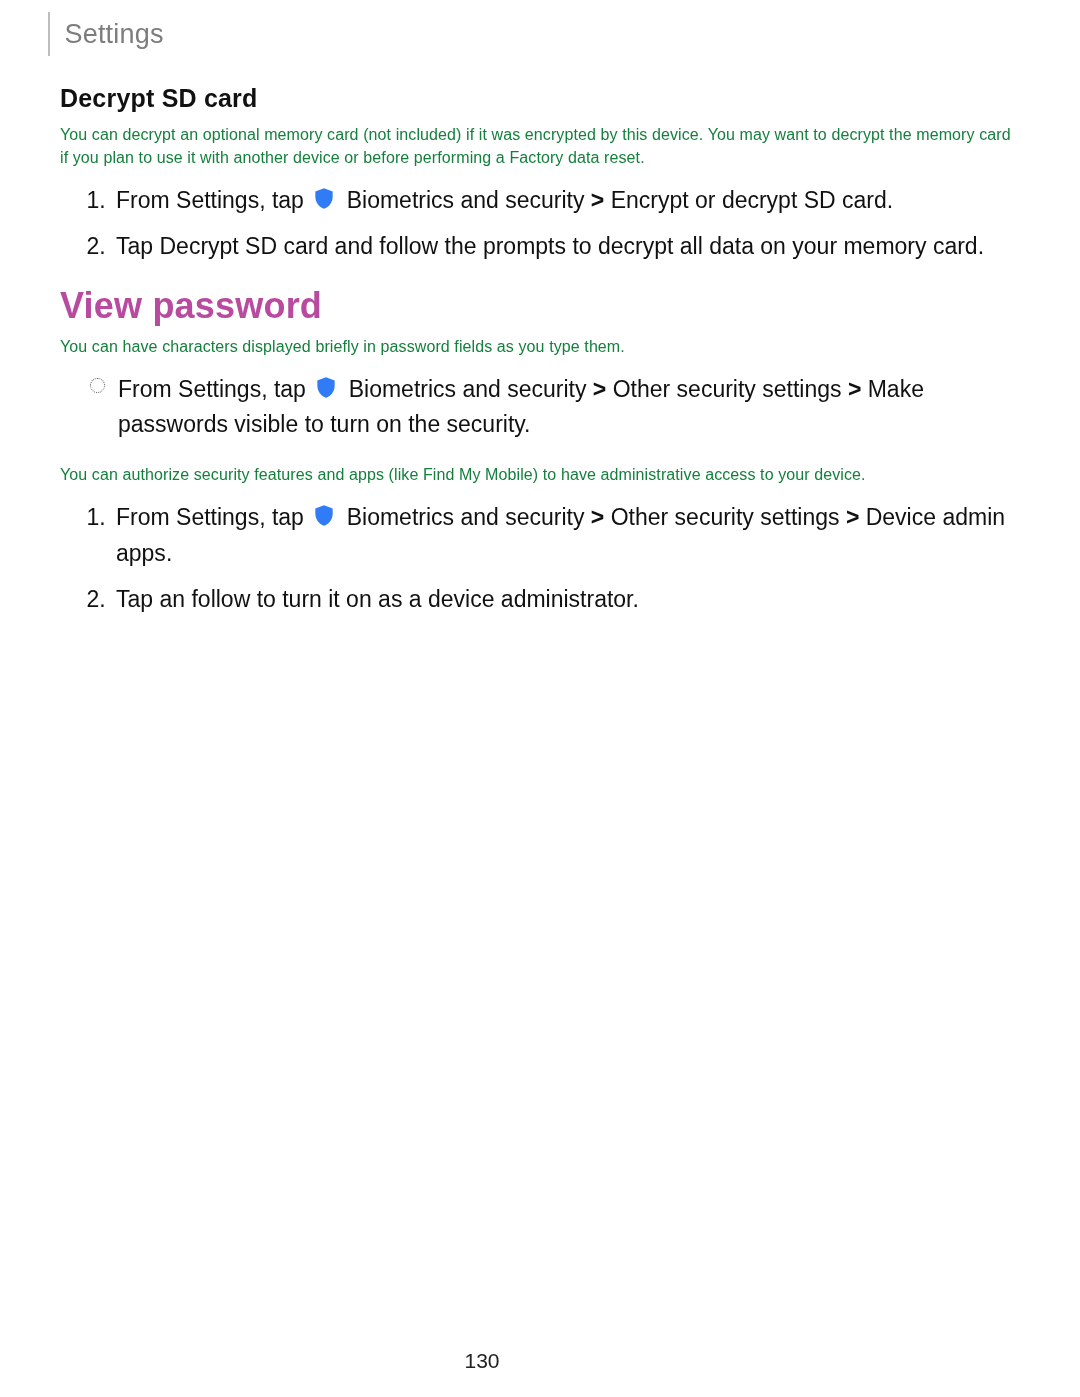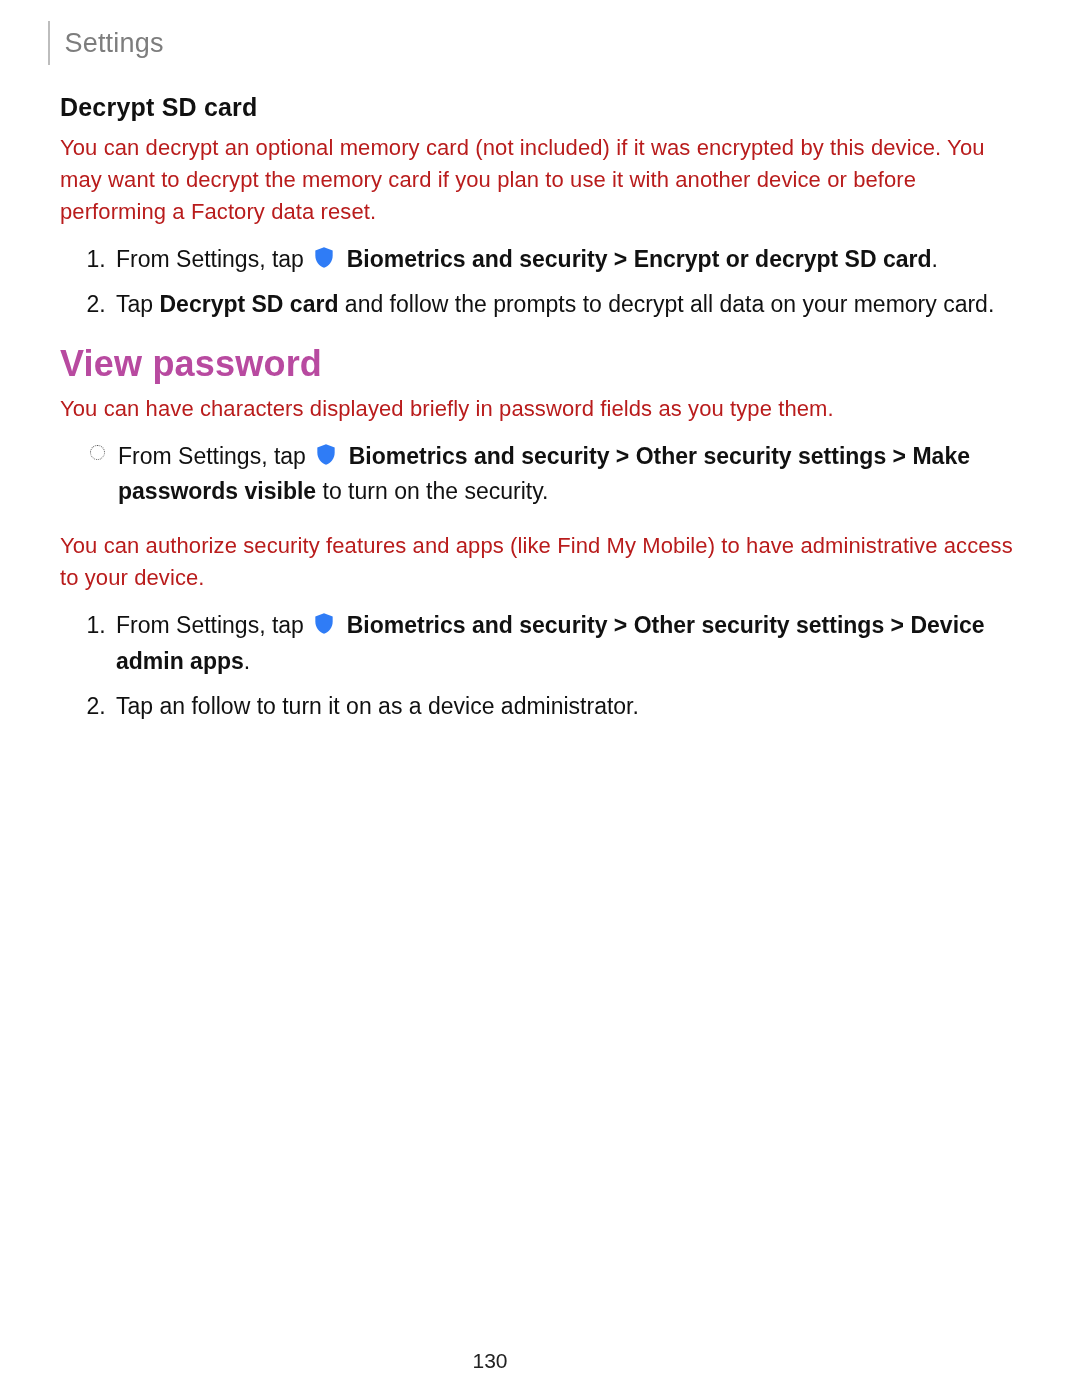--- a/index.html
+++ b/index.html
@@ -12,21 +12,21 @@
     color: #111;
   }
   .page {
     position: relative;
     width: 1080px;
     height: 1397px;
     box-sizing: border-box;
     padding: 0 60px;
   }
   .header {
-    padding-top: 21px;
+    padding-top: 12px;
     padding-bottom: 6px;
     margin-left: -12px;
   }
   .header-rule {
     display: inline-block;
     width: 2px;
     height: 44px;
     background: #bdbdbd;
     vertical-align: middle;
     margin-right: 10px;
@@ -40,24 +40,24 @@
     letter-spacing: 0.2px;
   }
   h3.subheading {
     font-size: 25px;
     font-weight: 700;
     margin: 22px 0 10px 0;
     letter-spacing: 0.2px;
     color: #111;
   }
   p.body {
-    font-size: 22px;
+    font-size: 16px;
     line-height: 1.45;
     margin: 6px 0 14px 0;
-    color: #b91c1c;
+    color: #15803d;
     letter-spacing: 0.1px;
   }
   ol.steps {
     margin: 8px 0 20px 0;
     padding-left: 52px;
     font-size: 23px;
     line-height: 1.55;
   }
   ol.steps li {
     margin-bottom: 10px;
@@ -97,29 +97,29 @@
     width: 26px;
     height: 26px;
     margin: 0 3px 0 1px;
   }
   .shield svg {
     width: 26px;
     height: 26px;
     display: block;
   }
   b, strong, .bold {
-    font-weight: 700;
+    font-weight: 400;
   }
   .chev {
     font-weight: 700;
   }
   .page-number {
     position: absolute;
     bottom: 24px;
-    left: 8px;
+    left: 0;
     width: 964px;
     text-align: center;
     font-size: 21px;
     color: #222;
   }
 </style>
 </head>
 <body>
 
 <div class="page">

